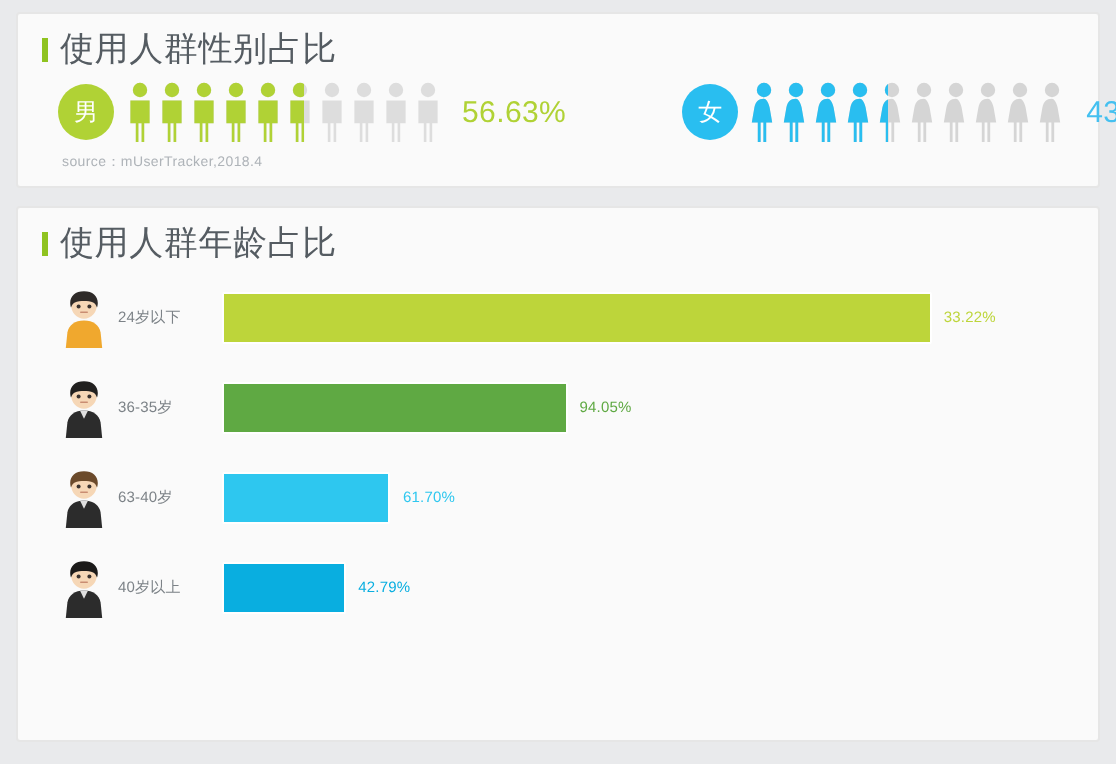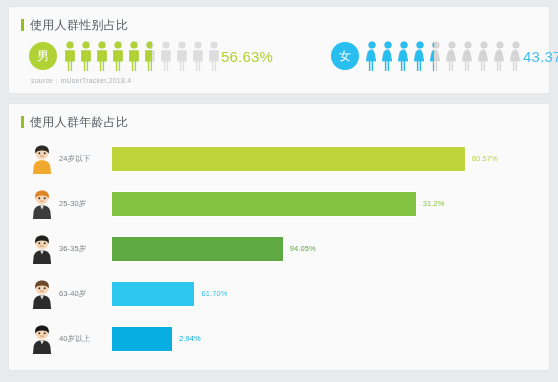--- a/index.html
+++ b/index.html
@@ -32,21 +32,21 @@
     padding: 9px 0 0 12px;
     height: 26px;
   }
   .sec-bar {
     width: 3px; height: 12px;
     background: #8fc320;
     margin-right: 6px;
     flex: 0 0 auto;
   }
   .sec-text {
-    font-size: 12px;
+    font-size: 17px;
     color: #555c62;
     letter-spacing: .3px;
     line-height: 12px;
   }
 
   
   .gender-wrap {
     display: flex;
     align-items: center;
     padding: 4px 0 0 20px;
@@ -83,21 +83,21 @@
   .person .layer {
     position: absolute;
     left: 0; top: 0;
     width: 14px; height: 30px;
     overflow: hidden;
   }
   .person .layer svg { display: block; }
 
   .pct {
     font-size: 15px;
-    margin-left: 0;
+    margin-left: 10px;
     letter-spacing: .2px;
   }
   .pct-male   { color: #b0d235; }
   .pct-female { color: #44c0f0; }
 
   
   .source {
     position: absolute;
     left: 22px; bottom: 7px;
     font-size: 7px;
@@ -424,39 +424,21 @@
               <circle cx="10.3" cy="9.3" r="1.0" fill="#3a3330"></circle>
               <circle cx="15.7" cy="9.3" r="1.0" fill="#3a3330"></circle>
               <path d="M11.4 12.1h3.2" stroke="#c98d72" stroke-width=".8" stroke-linecap="round" fill="none"></path>
               <path d="M13 16.2c-4.6 0-7.6 2.3-8.3 6.0L3.9 30h18.2l-.8-7.8c-.7-3.7-3.7-6.0-8.3-6.0z" fill="#f0a82e"></path>
               <path d="M11.1 16.5L13 20.4l1.9-3.9-1.9-.3z" fill="#ffffff" opacity="0"></path>
             </svg>
           </div>
           <div class="age-label">24岁以下</div>
           <div class="bar-area">
             <div class="bar" style="width: 354.858px; background: rgb(189, 213, 58);"></div>
-            <div class="bar-value" style="color: rgb(189, 213, 58);">80.57%</div>
-          </div>
-        </div>
-        <div class="age-row">
-          <div class="avatar">
-            <svg width="26" height="30" viewBox="0 0 26 30">
-              <path d="M13 2.2c-4.0 0-6.5 2.4-6.5 6.1 0 3.9 2.8 7.1 6.5 7.1s6.5-3.2 6.5-7.1c0-3.7-2.5-6.1-6.5-6.1z" fill="#f6d7b6"></path>
-              <path d="M13 1.6c-4.3 0-6.9 2.3-6.9 5.9 0 .9.2 1.7.4 2.3.5-1.3 1.1-2.1 1.9-2.5 1.3-.6 3-.8 4.6-.8s3.3.2 4.6.8c.8.4 1.4 1.2 1.9 2.5.2-.6.4-1.4.4-2.3 0-3.6-2.6-5.9-6.9-5.9z" fill="#e08428"></path>
-              <circle cx="10.3" cy="9.3" r="1.0" fill="#3a3330"></circle>
-              <circle cx="15.7" cy="9.3" r="1.0" fill="#3a3330"></circle>
-              <path d="M11.4 12.1h3.2" stroke="#c98d72" stroke-width=".8" stroke-linecap="round" fill="none"></path>
-              <path d="M13 16.2c-4.6 0-7.6 2.3-8.3 6.0L3.9 30h18.2l-.8-7.8c-.7-3.7-3.7-6.0-8.3-6.0z" fill="#3c3c3c"></path>
-              <path d="M11.1 16.5L13 20.4l1.9-3.9-1.9-.3z" fill="#ffffff" opacity="0.85"></path>
-            </svg>
-          </div>
-          <div class="age-label">25-30岁</div>
-          <div class="bar-area">
-            <div class="bar" style="width: 305.76px; background: rgb(132, 195, 65);"></div>
-            <div class="bar-value" style="color: rgb(132, 195, 65);">31.2%</div>
+            <div class="bar-value" style="color: rgb(189, 213, 58);">33.22%</div>
           </div>
         </div>
         <div class="age-row">
           <div class="avatar">
             <svg width="26" height="30" viewBox="0 0 26 30">
               <path d="M13 2.2c-4.0 0-6.5 2.4-6.5 6.1 0 3.9 2.8 7.1 6.5 7.1s6.5-3.2 6.5-7.1c0-3.7-2.5-6.1-6.5-6.1z" fill="#f6d7b6"></path>
               <path d="M13 1.6c-4.3 0-6.9 2.3-6.9 5.9 0 .9.2 1.7.4 2.3.5-1.3 1.1-2.1 1.9-2.5 1.3-.6 3-.8 4.6-.8s3.3.2 4.6.8c.8.4 1.4 1.2 1.9 2.5.2-.6.4-1.4.4-2.3 0-3.6-2.6-5.9-6.9-5.9z" fill="#21201f"></path>
               <circle cx="10.3" cy="9.3" r="1.0" fill="#3a3330"></circle>
               <circle cx="15.7" cy="9.3" r="1.0" fill="#3a3330"></circle>
               <path d="M11.4 12.1h3.2" stroke="#c98d72" stroke-width=".8" stroke-linecap="round" fill="none"></path>
@@ -496,19 +478,19 @@
               <circle cx="10.3" cy="9.3" r="1.0" fill="#3a3330"></circle>
               <circle cx="15.7" cy="9.3" r="1.0" fill="#3a3330"></circle>
               <path d="M11.4 12.1h3.2" stroke="#c98d72" stroke-width=".8" stroke-linecap="round" fill="none"></path>
               <path d="M13 16.2c-4.6 0-7.6 2.3-8.3 6.0L3.9 30h18.2l-.8-7.8c-.7-3.7-3.7-6.0-8.3-6.0z" fill="#2c2c2c"></path>
               <path d="M11.1 16.5L13 20.4l1.9-3.9-1.9-.3z" fill="#ffffff" opacity="0.85"></path>
             </svg>
           </div>
           <div class="age-label">40岁以上</div>
           <div class="bar-area">
             <div class="bar" style="width: 62.132px; background: rgb(9, 174, 224);"></div>
-            <div class="bar-value" style="color: rgb(9, 174, 224);">2.94%</div>
+            <div class="bar-value" style="color: rgb(9, 174, 224);">42.79%</div>
           </div>
         </div>
       </div>
   </div>
 
 </div>
 
 </body></html>

